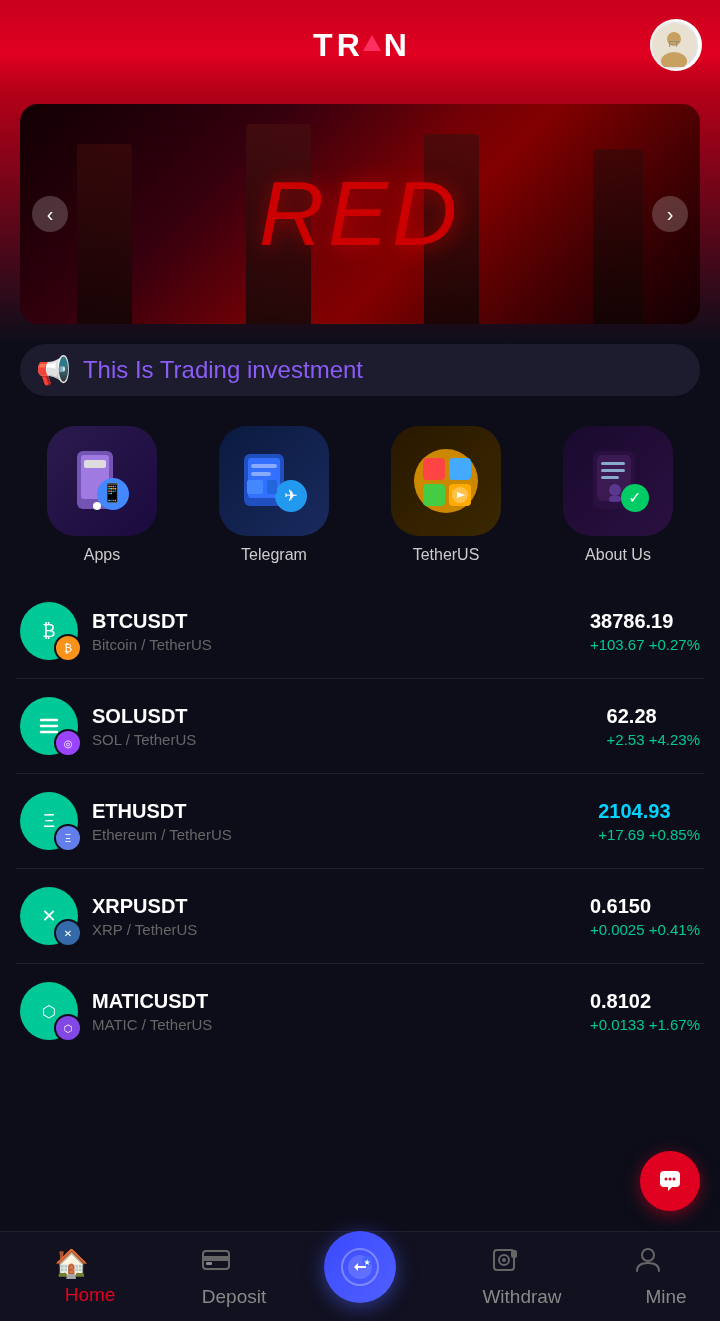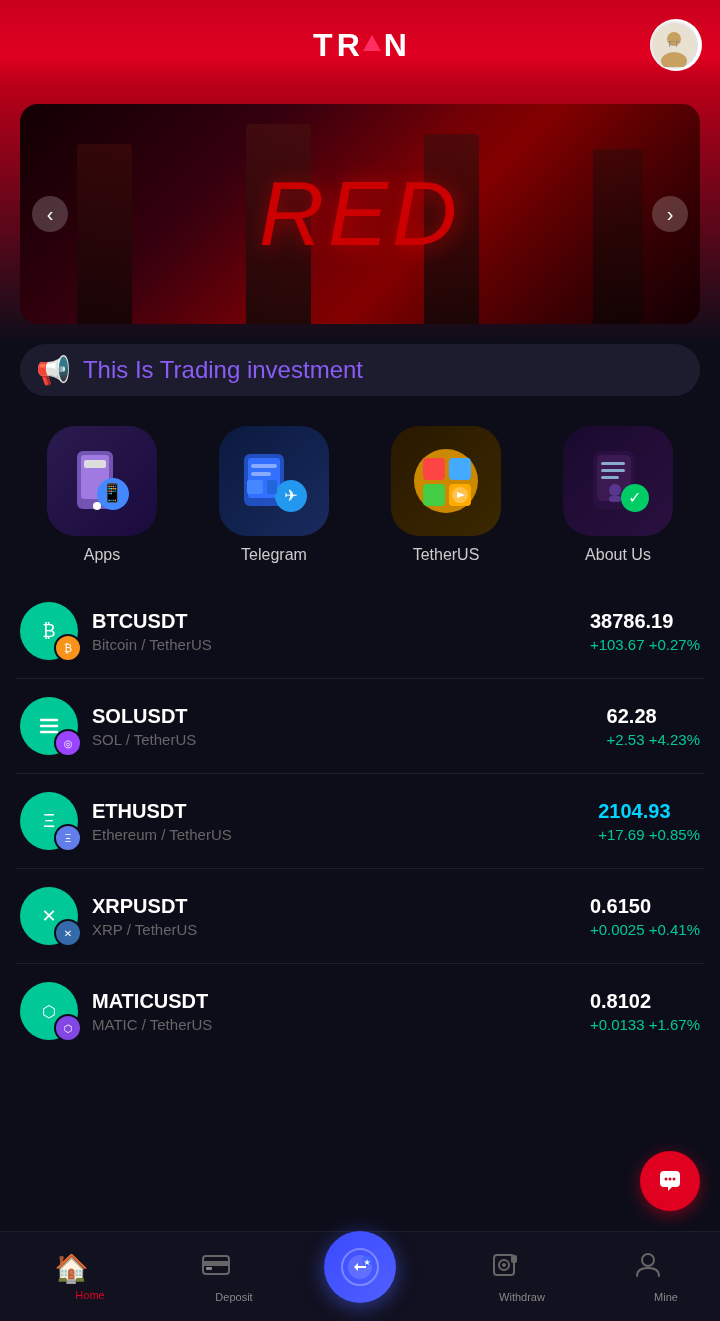--- a/index.html
+++ b/index.html
@@ -280,21 +280,21 @@
       gap: 4px;
       cursor: pointer;
       flex: 1;
     }
     .nav-icon {
       font-size: 28px;
     }
     .nav-icon.active { color: #e00020; }
     .nav-icon.inactive { color: #666; }
     .nav-label {
-      font-size: 11px;
+      font-size: 19px;
       color: #888;
       padding-left: 36px;
     }
     .nav-label.active { color: #e00020; }
     .nav-center {
       flex: 1;
       display: flex;
       justify-content: center;
       align-items: center;
     }

